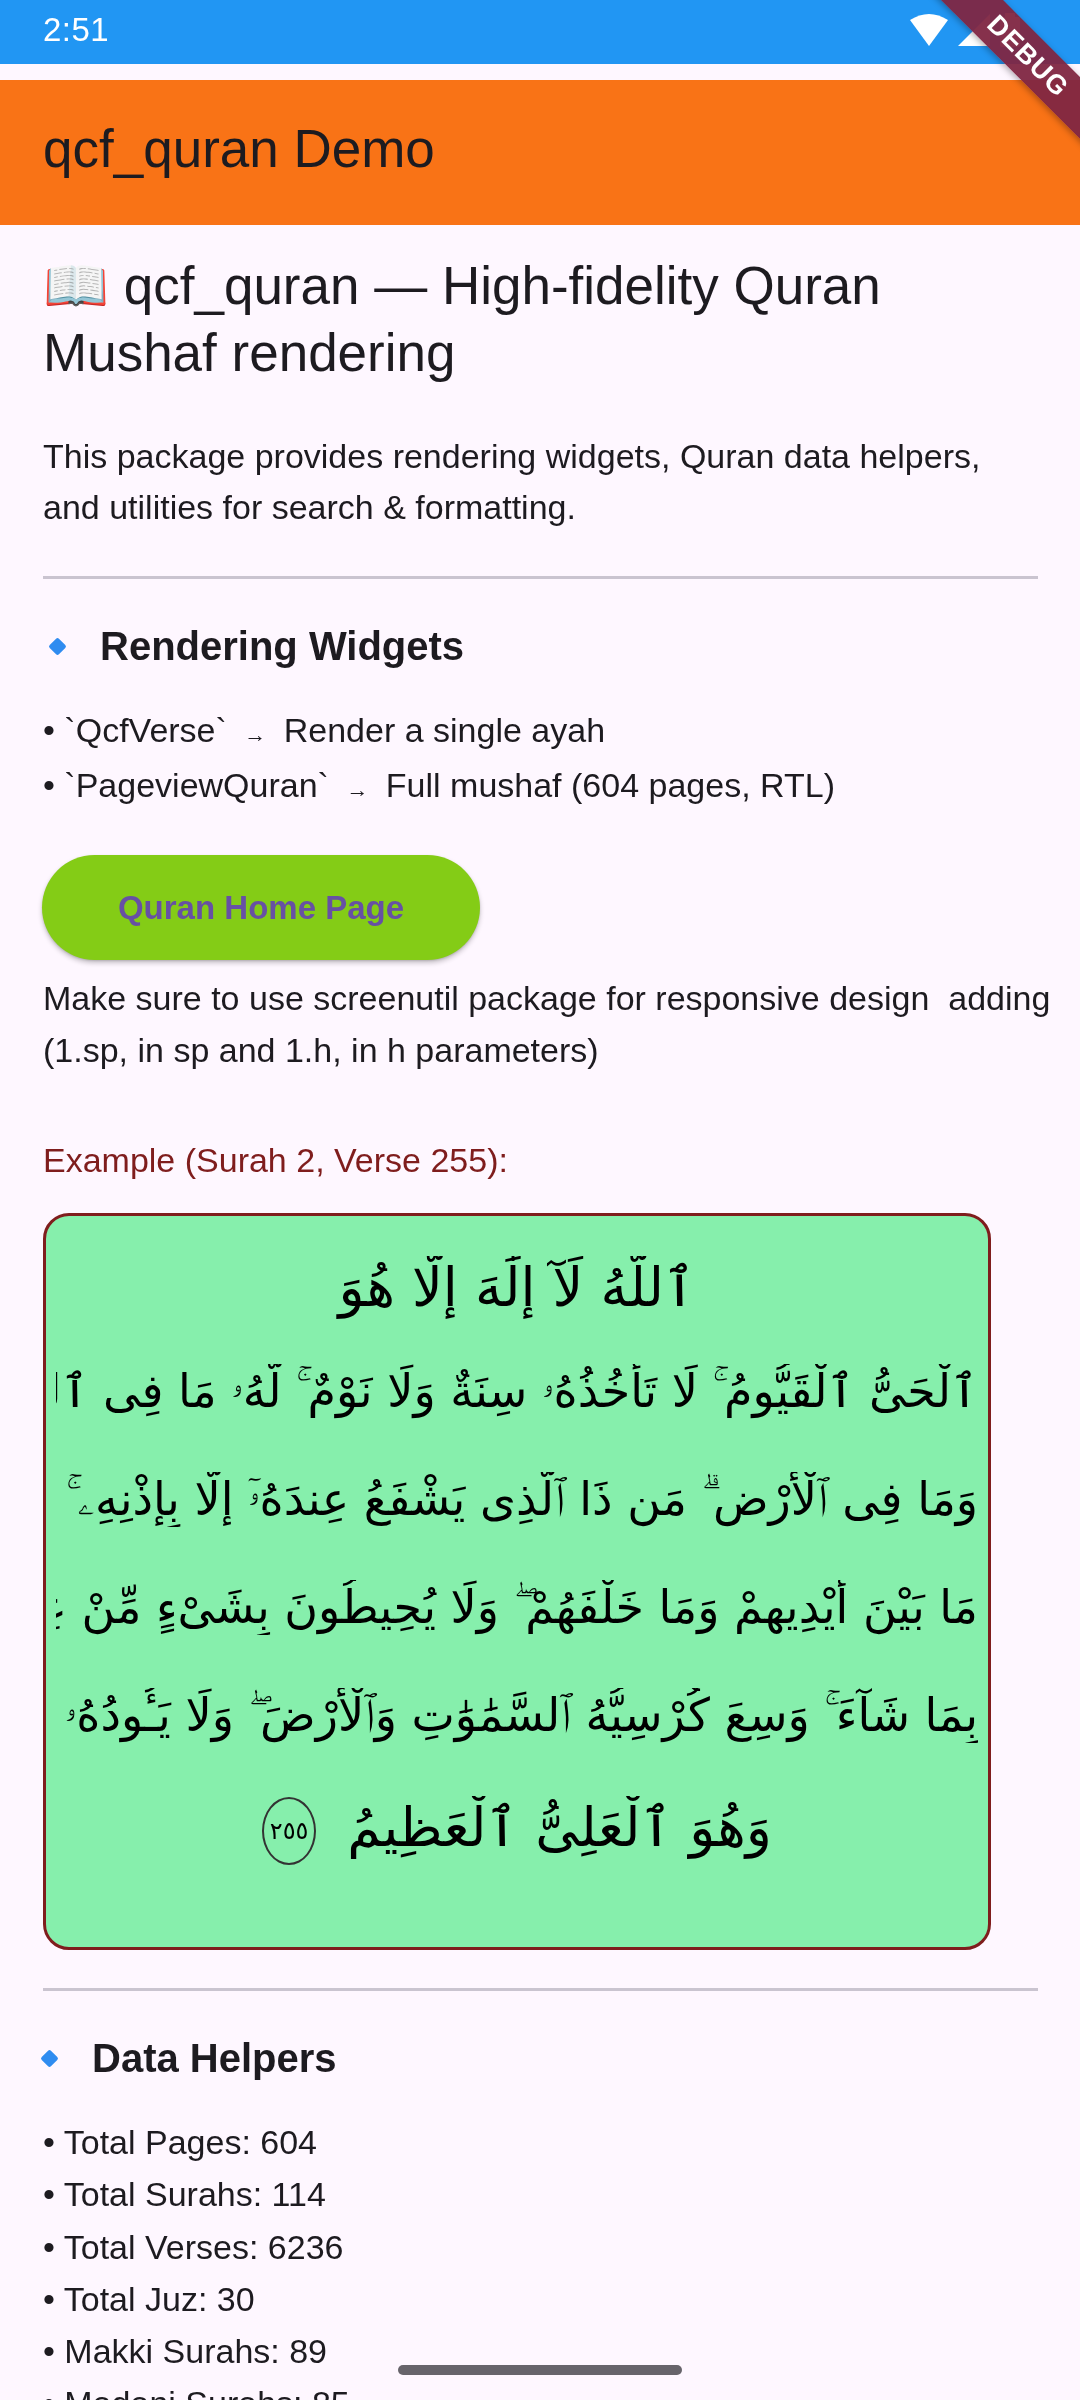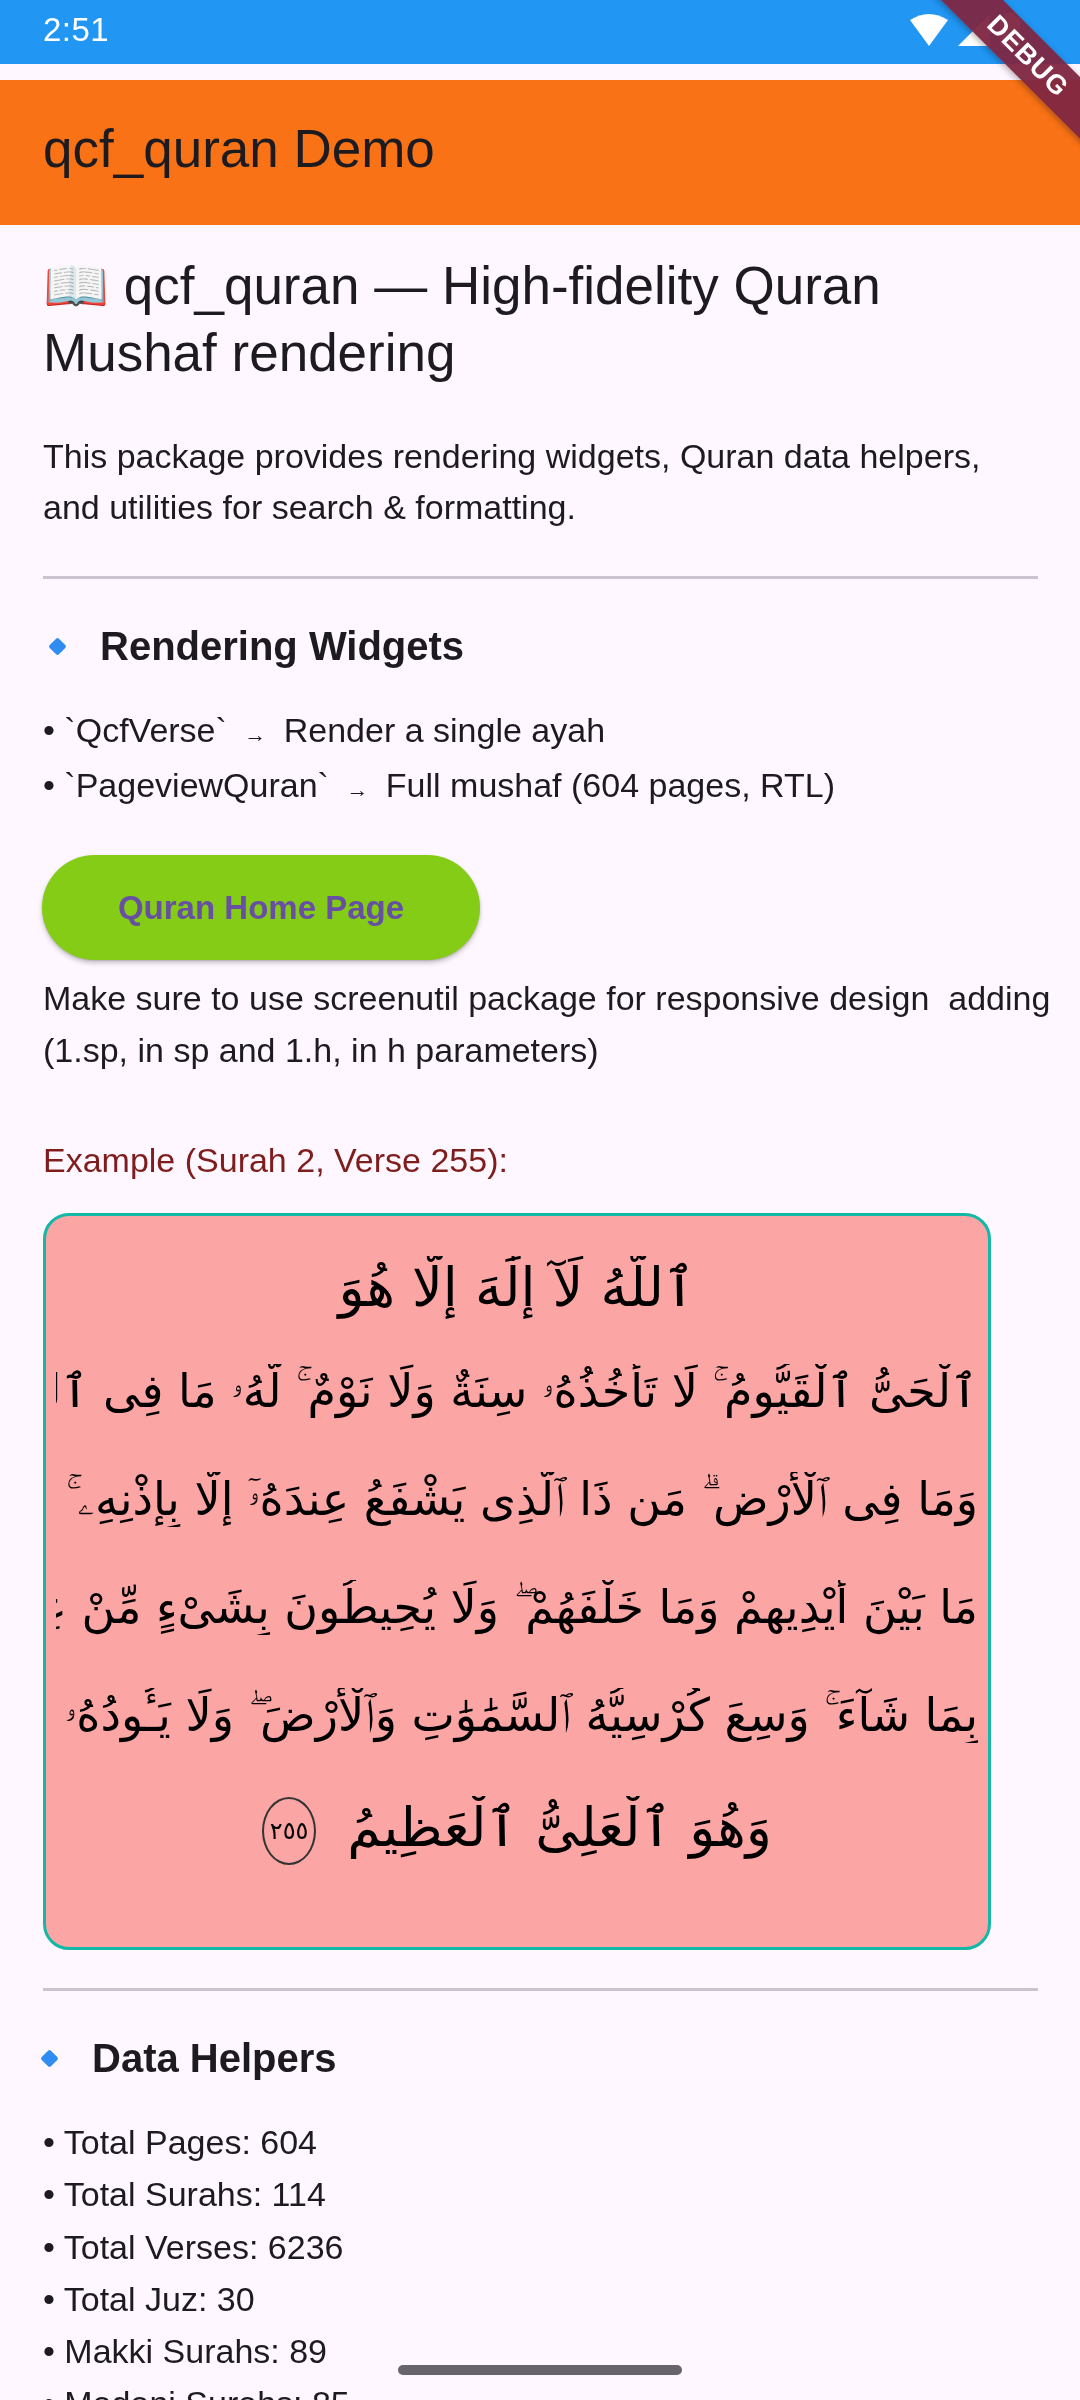--- a/index.html
+++ b/index.html
@@ -26,21 +26,21 @@
   .diamond { display:inline-block; width:13px; height:13px; background:#2F8CF0; transform:rotate(45deg); margin-left:20px; margin-right:36px; border-radius:2px; }
   .bullet { position:absolute; left:43px; font-size:34px; line-height:52px; color:#1D1B20; white-space:nowrap; }
   .arrow { font-size:22px; margin:0 8px; }
   .btn {
     position:absolute; left:42px; top:855px; width:438px; height:105px; border-radius:53px;
     background:#84cc16; box-shadow:0 3px 5px rgba(0,0,0,0.22), 0 1px 2px rgba(0,0,0,0.12);
     color:#6750A4; font-size:33px; font-weight:600; display:flex; align-items:center; justify-content:center; border:none; cursor:pointer;
   }
   .note { position:absolute; left:43px; top:972px; width:1010px; font-size:34px; line-height:52px; color:#1D1B20; }
   .example { position:absolute; left:43px; top:1141px; font-size:34px; color:#7f1d1d; }
-  .card { position:absolute; left:43px; top:1213px; width:942px; height:731px; border:3px solid #14b8a6; border-radius:26px; background:#fca5a5; }
+  .card { position:absolute; left:43px; top:1213px; width:942px; height:731px; border:3px solid #7f1d1d; border-radius:26px; background:#86efac; }
   .verse { position:absolute; left:10px; right:10px; text-align:center; direction:rtl; font-family:"DejaVu Sans", sans-serif; font-size:54px; color:#000; white-space:nowrap; overflow:hidden; }
   .ayah-num {
     display:inline-flex; width:50px; height:64px; border:2px solid #333; border-radius:50%;
     align-items:center; justify-content:center; font-size:24px; vertical-align:middle; margin-right:14px;
   }
   .home-ind { position:absolute; left:398px; top:2365px; width:284px; height:10px; border-radius:5px; background:#67646B; }
 </style>
 </head>
 <body>
 

